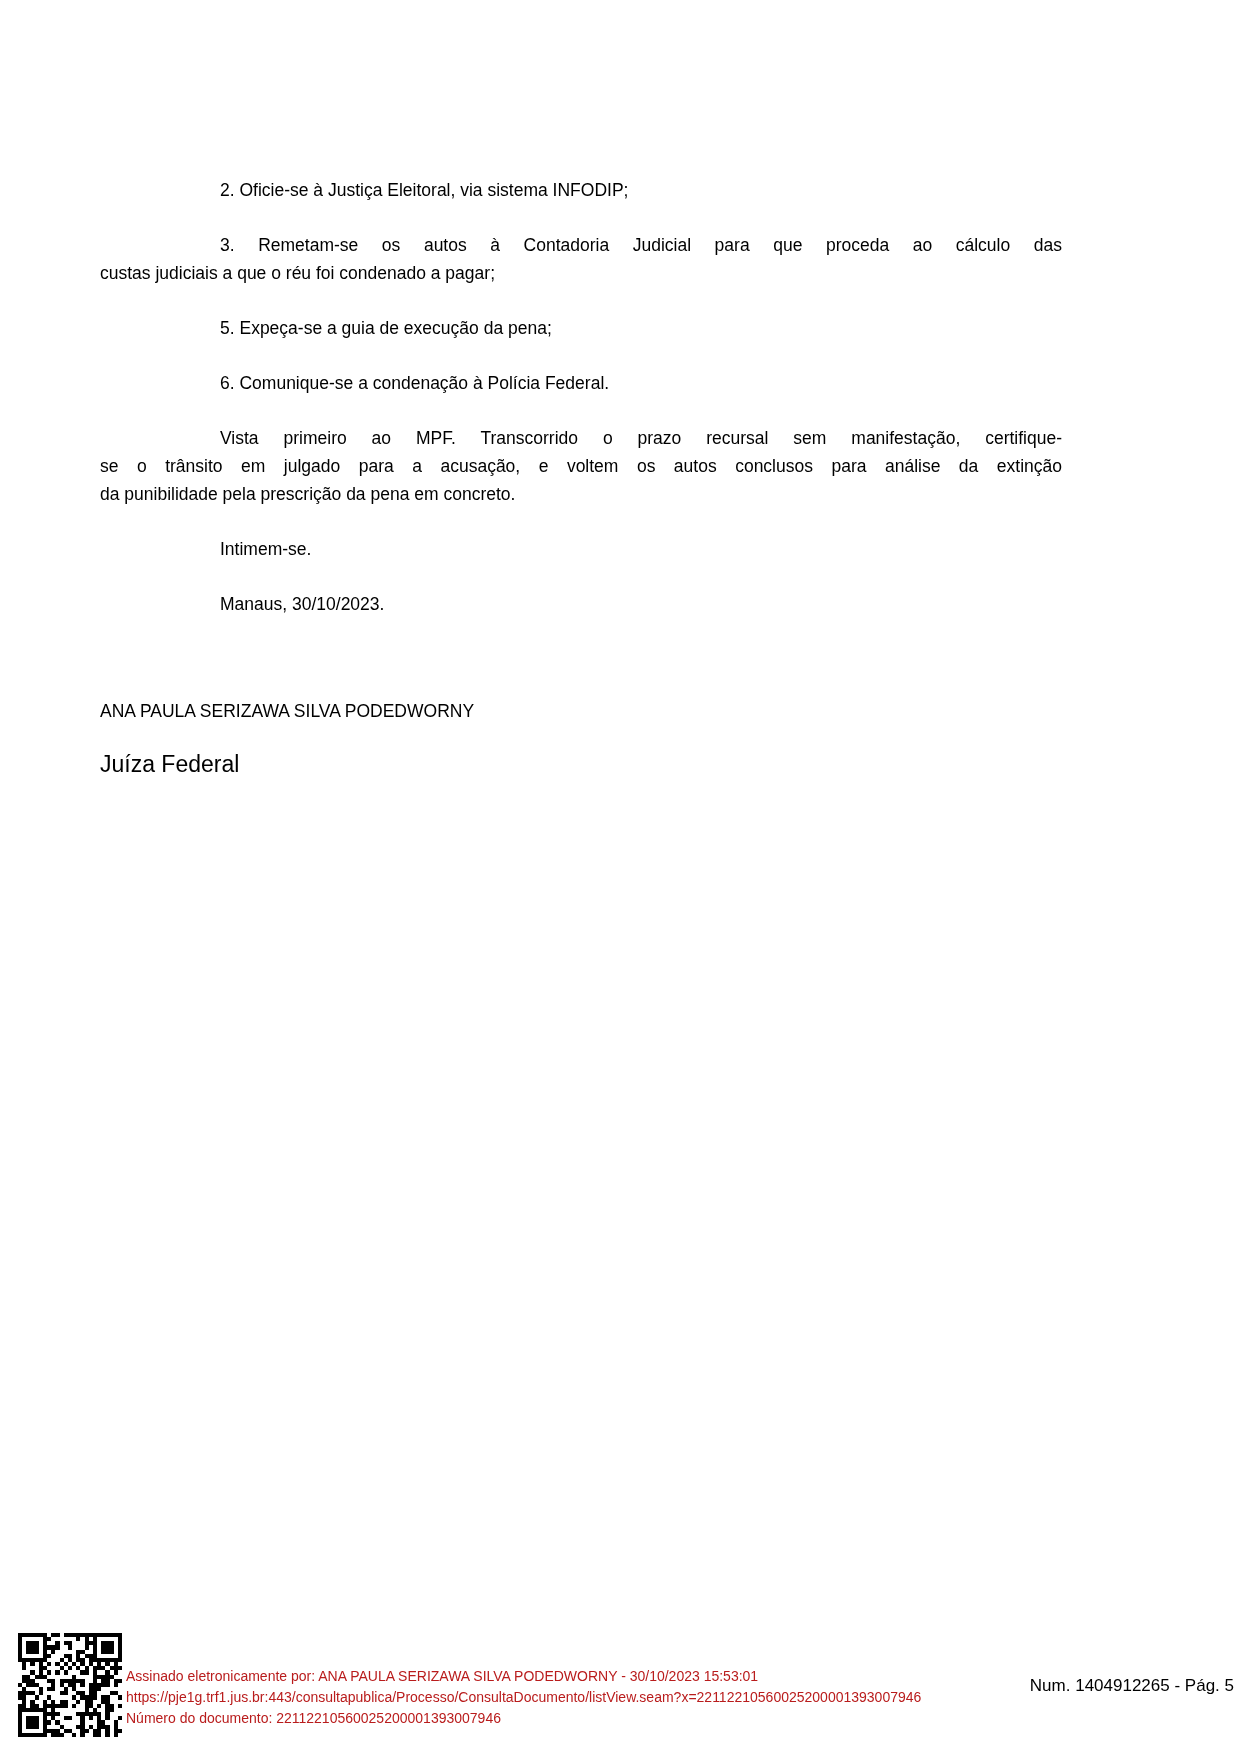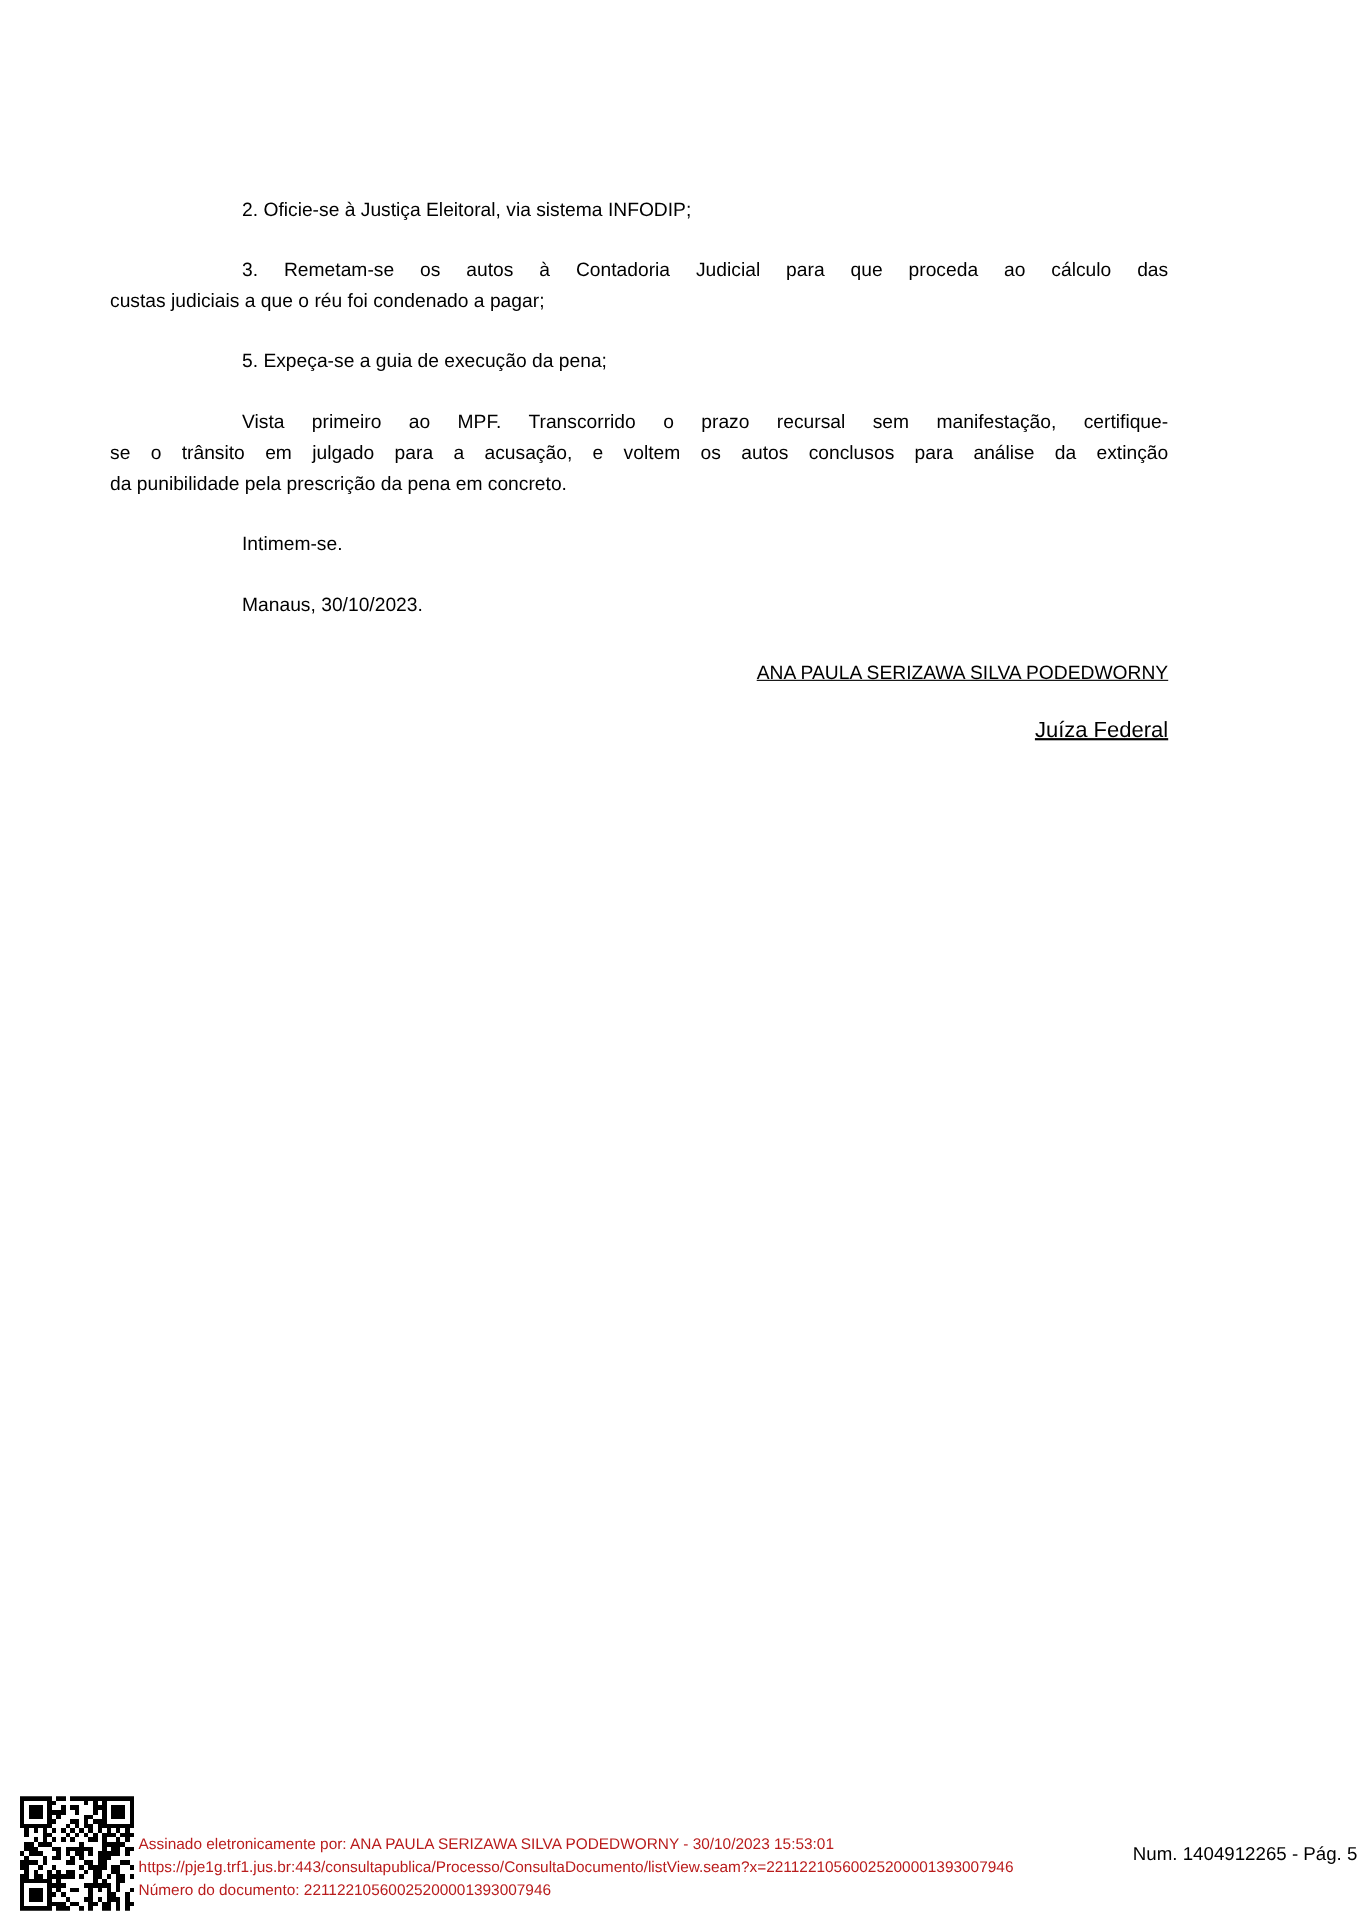--- a/index.html
+++ b/index.html
@@ -34,32 +34,31 @@
   }
   .doc-line.justified {
     text-align: justify;
     text-align-last: justify;
   }
   .doc-line.first {
     padding-left: 0;
     text-indent: 120px;
   }
   .signature-block {
-    margin-top: 34px;
+    margin-top: 79px;
     width: 100%;
-    text-align: right;
-    text-decoration: underline;
+    text-align: left;
   }
   .sig-name {
     font-size: 17.5px;
     line-height: 28px;
     margin: 0 0 25px 0;
   }
   .sig-title {
-    font-size: 20px;
+    font-size: 23px;
     line-height: 28px;
     margin: 0;
   }
   .footer-qr {
     position: absolute;
     left: 18px;
     top: 1633px;
     width: 104px;
     height: 104px;
   }
@@ -89,20 +88,23 @@
   <div class="content" id="doc-body">
       <div class="doc-para">
         <div class="doc-line first">2. Oficie-se à Justiça Eleitoral, via sistema INFODIP;</div>
       </div>
       <div class="doc-para">
         <div class="doc-line first justified">3. Remetam-se os autos à Contadoria Judicial para que proceda ao cálculo das</div>
         <div class="doc-line">custas judiciais a que o réu foi condenado a pagar;</div>
       </div>
       <div class="doc-para">
         <div class="doc-line first">5. Expeça-se a guia de execução da pena;</div>
+      </div>
+      <div class="doc-para">
+        <div class="doc-line first">6. Comunique-se a condenação à Polícia Federal.</div>
       </div>
       <div class="doc-para">
         <div class="doc-line first justified">Vista primeiro ao MPF. Transcorrido o prazo recursal sem manifestação, certifique-</div>
         <div class="doc-line justified">se o trânsito em julgado para a acusação, e voltem os autos conclusos para análise da extinção</div>
         <div class="doc-line">da punibilidade pela prescrição da pena em concreto.</div>
       </div>
       <div class="doc-para">
         <div class="doc-line first">Intimem-se.</div>
       </div>
       <div class="doc-para">

